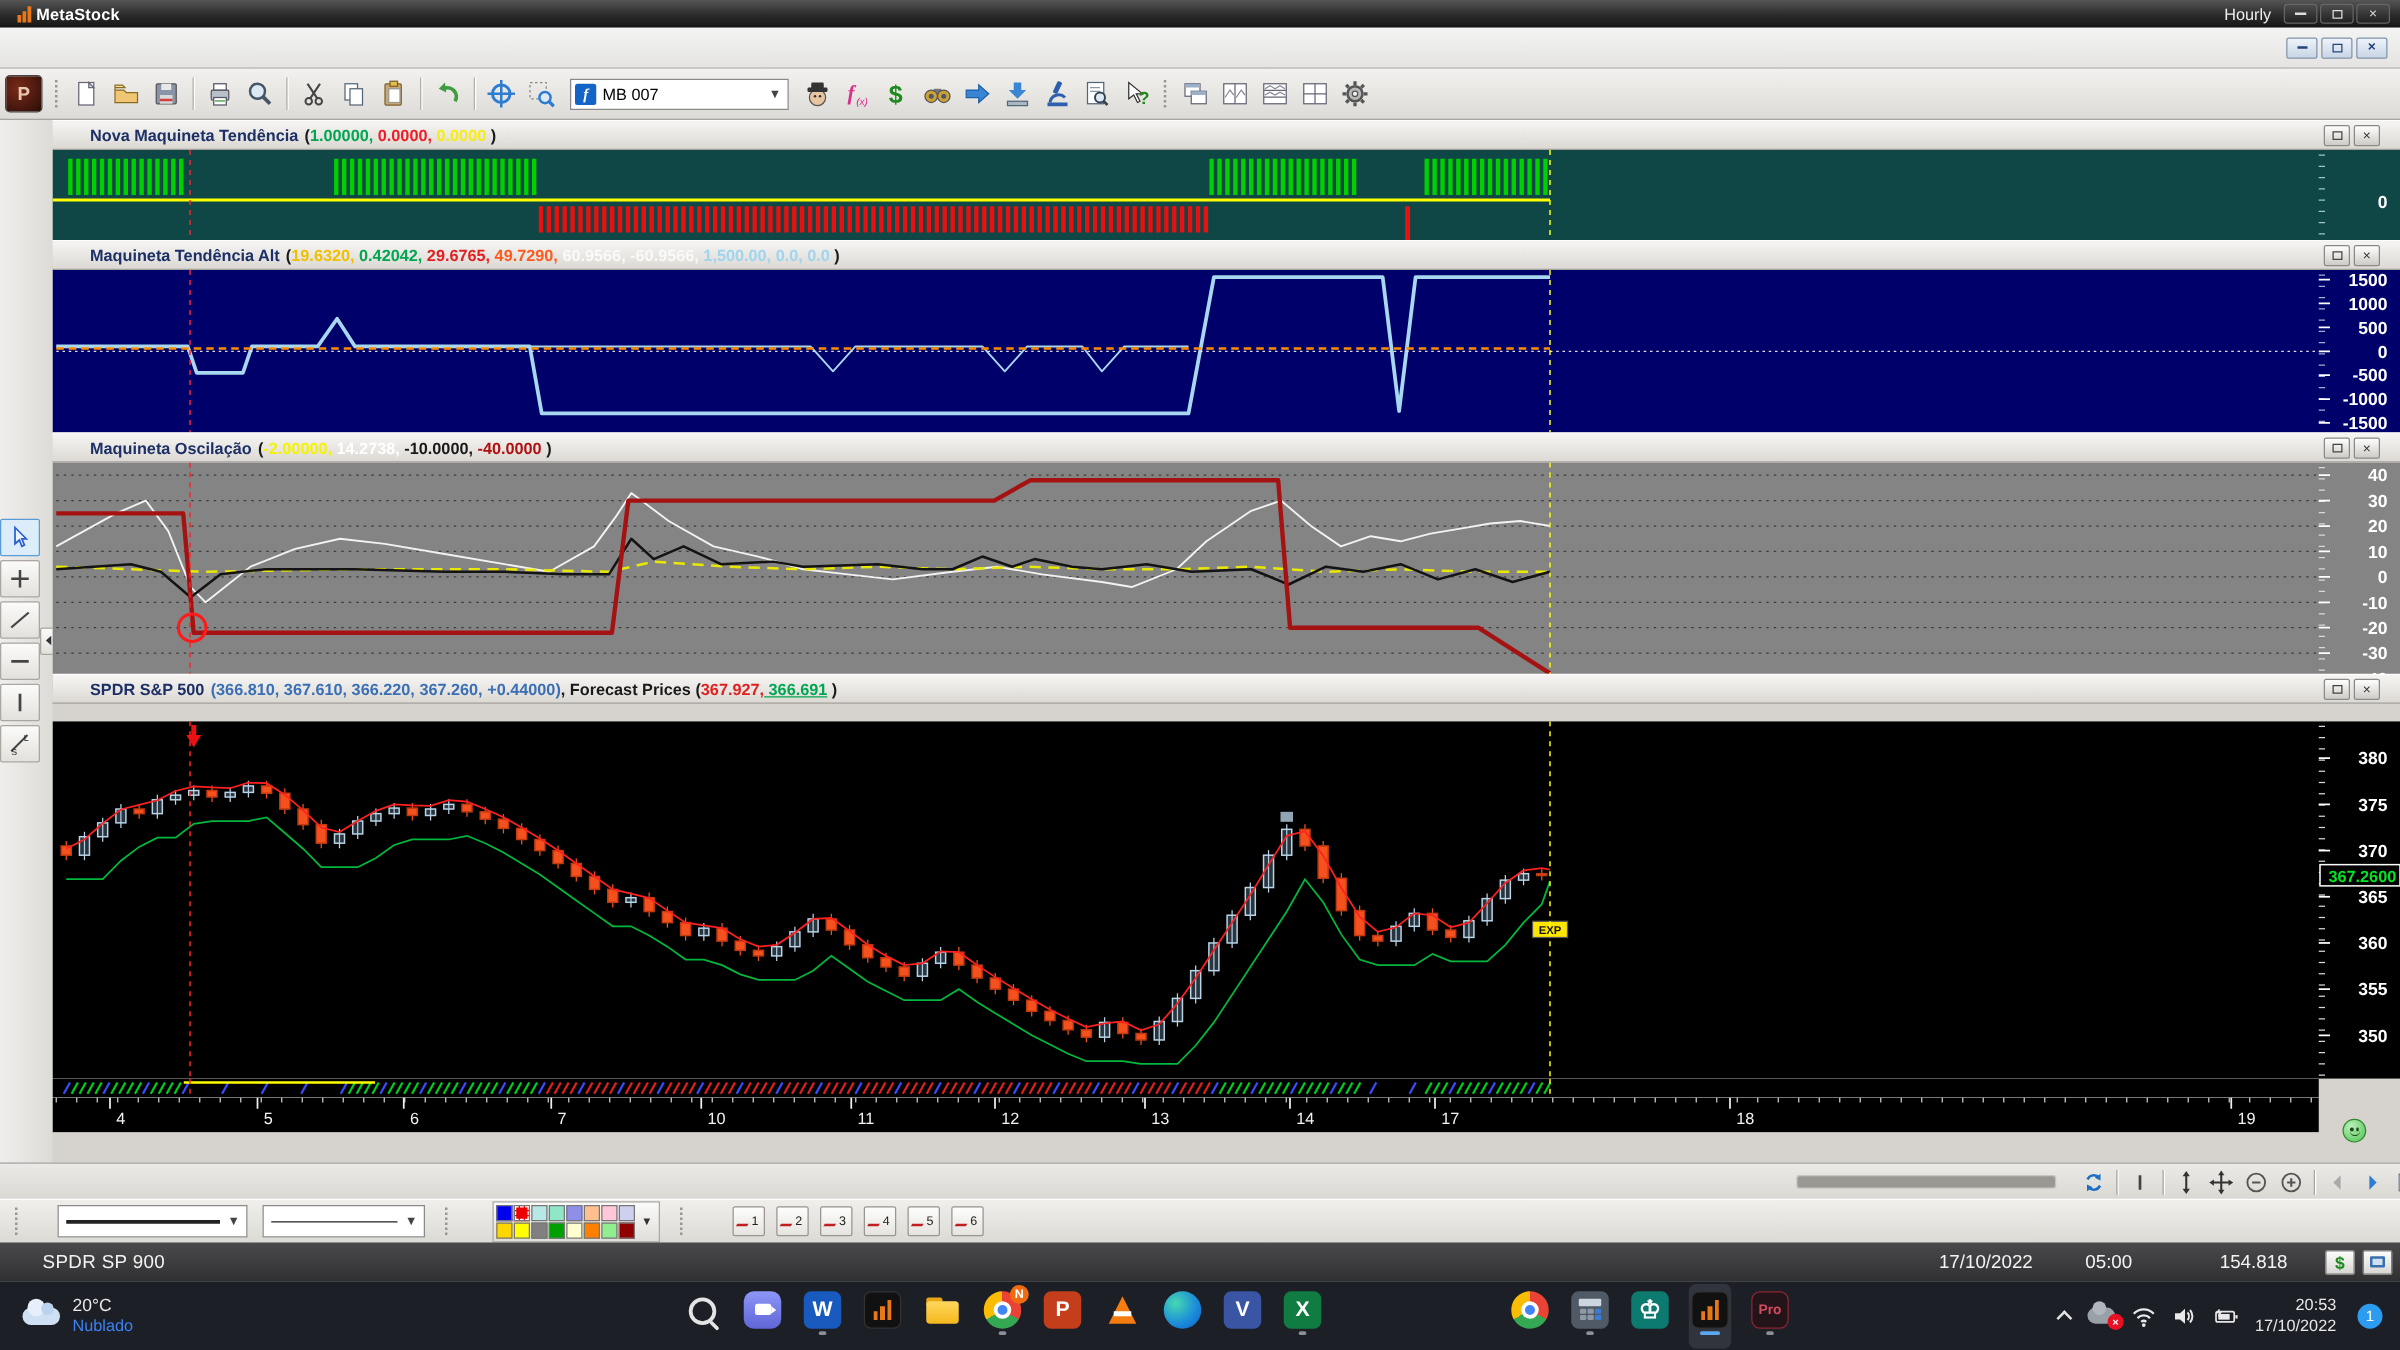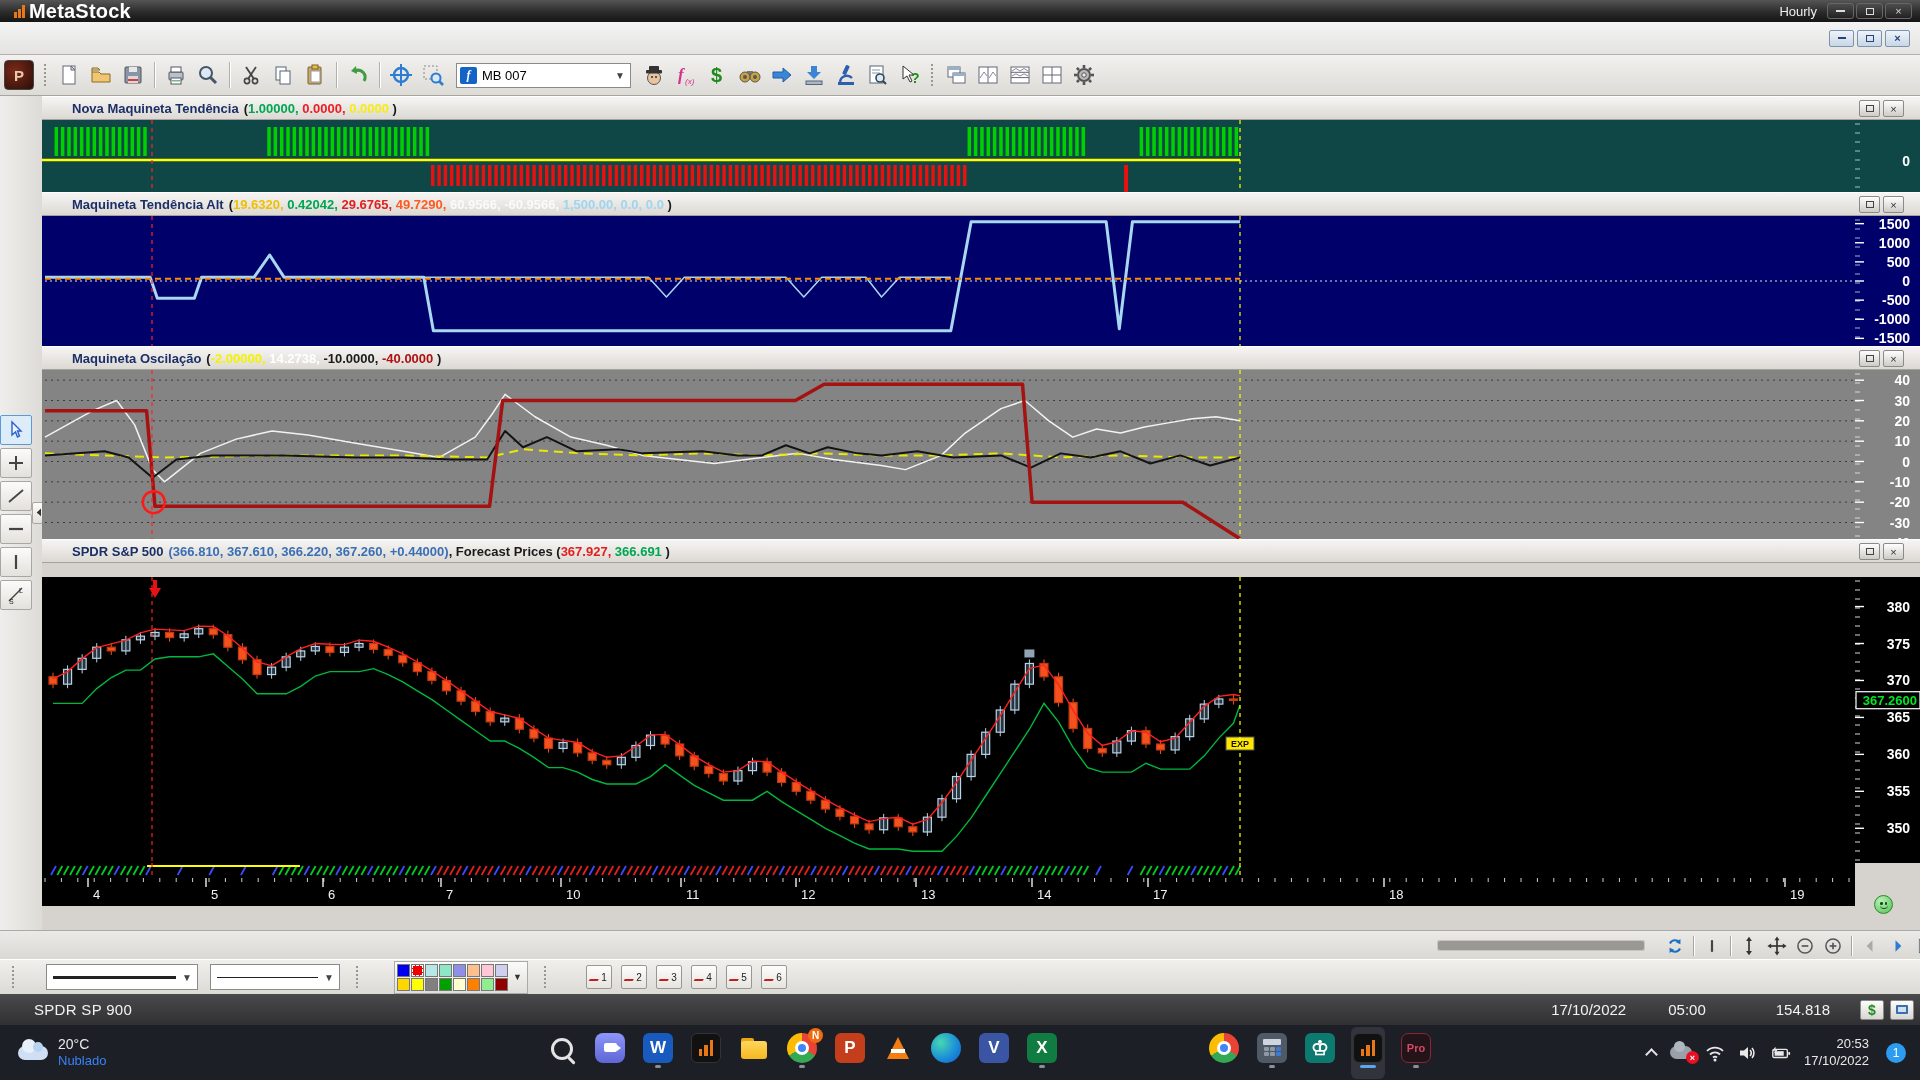--- a/index.html
+++ b/index.html
@@ -3,21 +3,21 @@
 <meta charset="utf-8">
 <style>
 *{box-sizing:border-box;margin:0;padding:0}
 html,body{width:1920px;height:1080px;overflow:hidden;font-family:"Liberation Sans",sans-serif;background:#d6d3ce;position:relative}
 
 .titlebar{position:absolute;top:0;left:0;width:1920px;height:22px;background:linear-gradient(#555,#2b2b2b 55%,#151515);color:#fff;display:flex;align-items:center;font-size:13px;z-index:50}
 .app-logo{display:flex;align-items:center;gap:4px;margin-left:14px}
 .logo-bars{display:flex;align-items:flex-end;gap:1px;height:13px}
 .logo-bars i{display:block;width:3px;background:#e87817}
 .logo-bars i:nth-child(1){height:6px}.logo-bars i:nth-child(2){height:9px}.logo-bars i:nth-child(3){height:13px}
-.app-name{font-weight:bold;font-size:20px;letter-spacing:.2px}
+.app-name{font-weight:bold;font-size:13px;letter-spacing:.2px}
 .doc-title{position:absolute;left:0;right:0;text-align:center;font-size:12.5px;color:#f2f2f2;pointer-events:none}
 .tb-right{margin-left:auto;display:flex;align-items:center;gap:10px;margin-right:8px;z-index:2}
 .periodicity{font-size:13px;color:#eee}
 .winbtns{display:flex;gap:2px}
 .wbtn{width:27px;height:16px;background:linear-gradient(#4d4d4d,#222);border:1px solid #666;border-radius:3px;display:flex;align-items:center;justify-content:center;color:#ddd;font-size:11px}
 .wbtn .min{display:block;width:9px;height:2px;background:#ddd}
 .wbtn .res{display:block;width:8px;height:7px;border:1px solid #ddd}
 
 .menubar{position:absolute;top:22px;left:0;width:1920px;height:33px;background:linear-gradient(#f4f4f4,#e4e3e1);border-bottom:1px solid #b5b2ad;display:flex;align-items:center;font-size:14px;color:#111}
 .menubar .item{padding:4px 11px;cursor:default}
@@ -800,21 +800,21 @@
         <text x="1868" y="157.5" text-anchor="end" font-size="14" font-weight="bold" fill="#fff" font-family="Liberation Sans,sans-serif">-30</text>
         <line x1="1813" y1="172.83333333333334" x2="1822" y2="172.83333333333334" stroke="#fff" stroke-width="1.4"></line>
         <text x="1868" y="177.83333333333334" text-anchor="end" font-size="14" font-weight="bold" fill="#fff" font-family="Liberation Sans,sans-serif">-40</text>
         <line x1="110" y1="0" x2="110" y2="183" stroke="#ff2222" stroke-width="1.2" stroke-dasharray="4 4"></line>
         <line x1="1198" y1="0" x2="1198" y2="183" stroke="#ffff00" stroke-width="1.2" stroke-dasharray="4 4"></line>
       </svg>
     </div>
 
   <div class="pane-title" id="p4t">
     <span class="pane-name">SPDR S&amp;P 500</span>
-    <span class="pane-vals"><span style="color: rgb(58, 111, 181);">(366.810, 367.610, 366.220, 367.260, +0.44000)</span><span style="color: rgb(26, 26, 26);">, Forecast Prices (</span><span style="color: rgb(224, 32, 32);">367.927,</span><span style="color: rgb(0, 166, 81);"> 366.691</span><span style="color: rgb(26, 26, 26);"> )</span></span>
+    <span class="pane-vals"><span style="color: rgb(58, 111, 181);">(366.810, 367.610, 366.220, 367.260, +0.44000)</span><span style="color: rgb(26, 26, 26);">, Forecast Prices (</span><span style="color: rgb(224, 32, 32);">367.927,</span><span style="color: rgb(0, 166, 81); text-decoration: underline;"> 366.691</span><span style="color: rgb(26, 26, 26);"> )</span></span>
     <span class="pane-btns">
         <span class="pbtn">
           <span class="res"></span>
         </span>
         <span class="pbtn">×</span>
       </span>
   </div>
   <div class="pane-body" id="p4b">
       <svg width="1878" height="286" viewBox="0 0 1878 286">
         <rect x="0" y="0" width="1878" height="286" fill="#000000"></rect>

